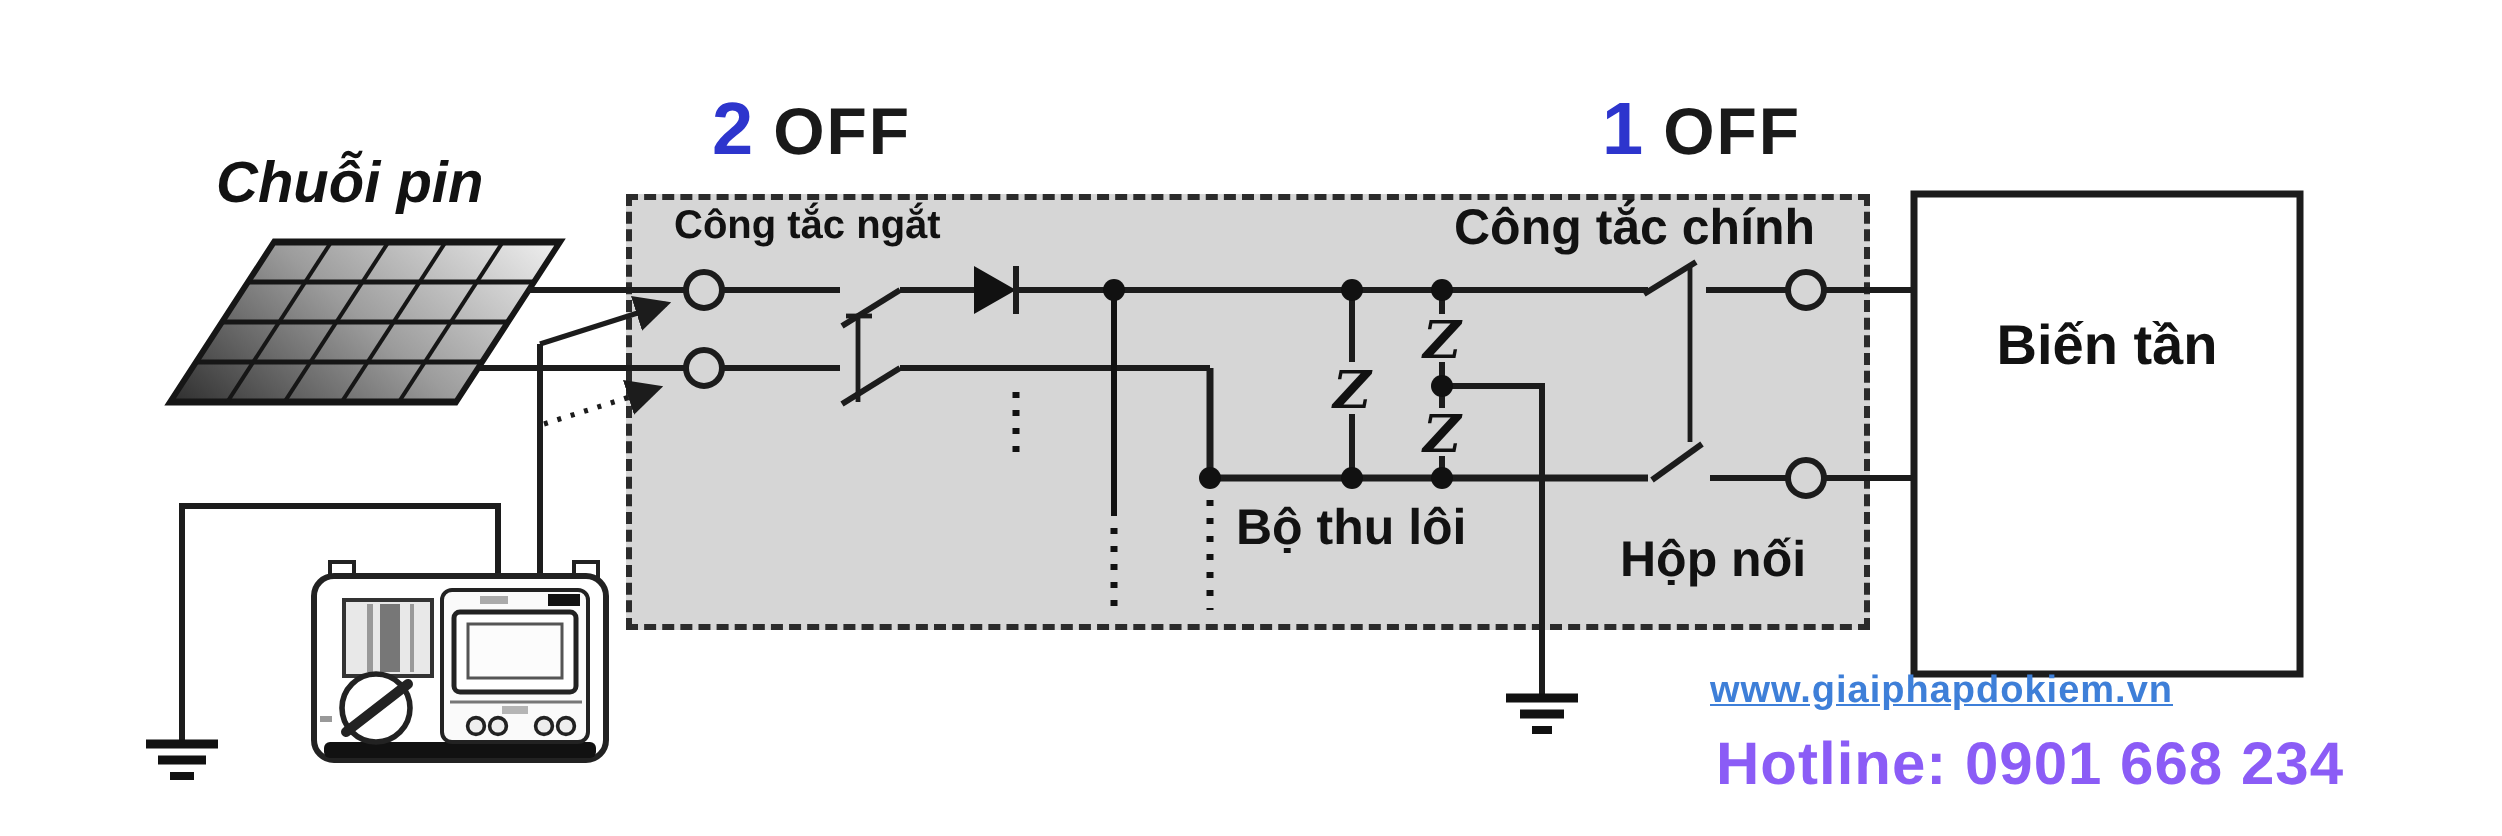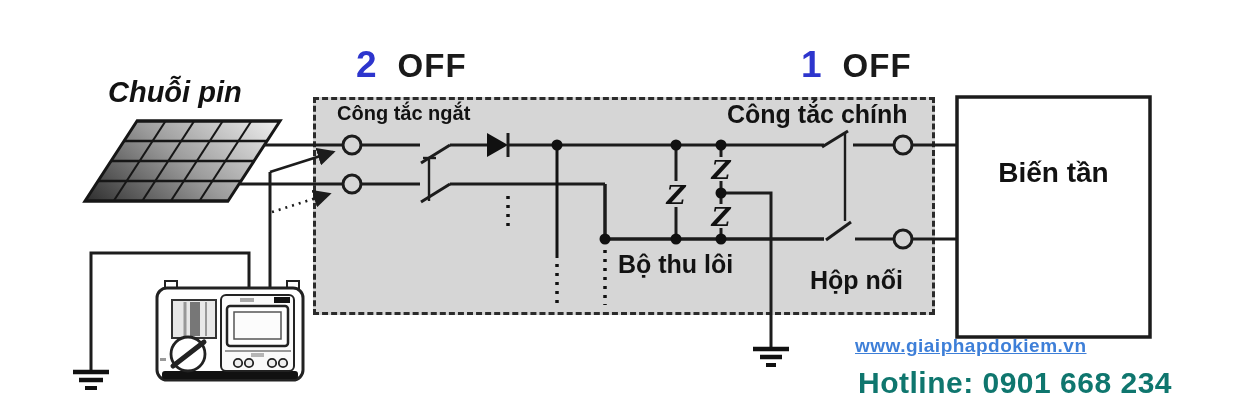--- a/index.html
+++ b/index.html
@@ -21,24 +21,24 @@
   .lbl-main-switch{left:727px;top:101px;font-size:25px;}
   .lbl-arrester{left:618px;top:251px;font-size:25px;}
   .lbl-junction{left:810px;top:267px;font-size:25px;}
   .lbl-inverter{left:957px;top:158px;width:193px;text-align:center;font-size:28px;}
   .step-lbl{
     position:absolute;z-index:3;display:flex;align-items:baseline;gap:10px;
   }
   .step-2{left:356px;top:44px;}
   .step-1{left:801px;top:44px;}
   .step-num{font-size:37px;font-weight:bold;color:#2d35cd;}
-  .step-state{font-size:33px;font-weight:bold;color:#1a1a1a;letter-spacing:1px;margin-left:11px;}
+  .step-state{font-size:33px;font-weight:bold;color:#1a1a1a;letter-spacing:1px;}
   .watermark{position:absolute;z-index:4;font-weight:bold;white-space:nowrap;}
   .wm-site{left:855px;top:335px;font-size:19px;color:#3e7fd8;letter-spacing:0.5px;text-decoration:underline;}
-  .wm-hotline{left:858px;top:366px;font-size:30px;color:#0f766e;letter-spacing:0.5px;}
+  .wm-hotline{left:858px;top:366px;font-size:30px;color:#8b5cf6;letter-spacing:0.5px;}
 </style>
 </head>
 <body>
 
 <div id="stage">
 
   <div id="gray-box"></div>
 
   <svg id="wires-svg" width="1251" height="418" viewBox="0 0 1251 418">
     <defs>

